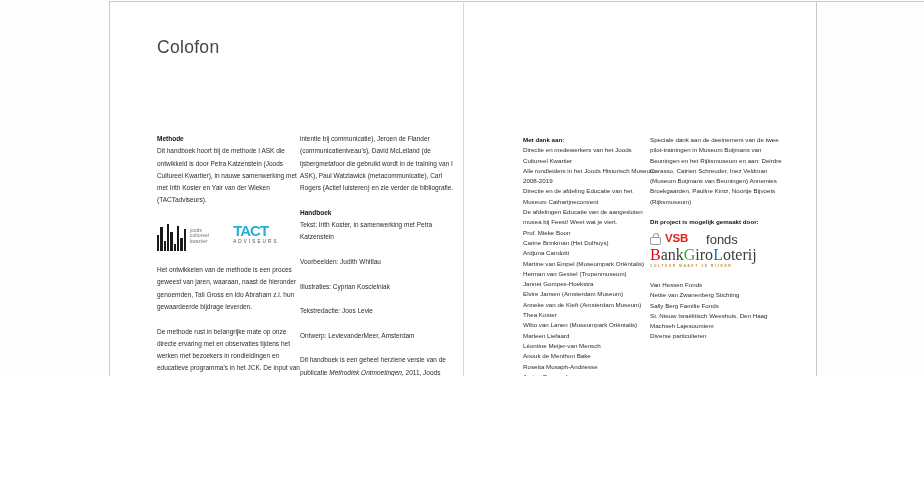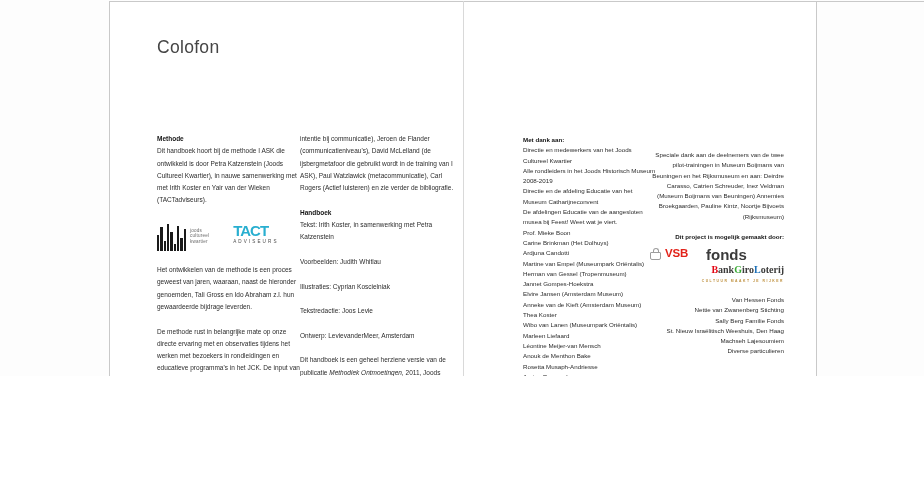--- a/index.html
+++ b/index.html
@@ -41,22 +41,22 @@
   .jck-text { margin-left:3px; font-size:4.6px; line-height:5.4px; color:#6b6b6b; letter-spacing:.2px; }
   .tact { margin-left:24px; display:flex; flex-direction:column; align-items:flex-start; }
   .tact-word { font-size:15px; font-weight:800; letter-spacing:-1px; transform:scaleY(.92); line-height:13px; }
   .tact-sub { font-size:4.6px; letter-spacing:2.1px; color:#4a4a4a; margin-top:-1px; }
 
   
   .vsb-row { display:flex; align-items:center; margin:2px 0 3px 0; height:15px; }
   .bag { position:relative; width:11px; height:8px; border:1.5px solid #9d9d9d; border-radius:1px 1px 2px 2px; margin:4px 4px 0 0; box-sizing:border-box; }
   .bag-handle { position:absolute; top:-5px; left:2px; width:4px; height:4px; border:1.5px solid #9d9d9d; border-bottom:none; border-radius:3px 3px 0 0; }
   .vsb-word { font-size:11.5px; font-weight:800; letter-spacing:-.2px; line-height:1; }
-  .vsb-fonds { font-size:15px; font-weight:700; color:#3a3a3a; line-height:1;padding-left:18px; }
-  .bgl { font-family:"Liberation Serif", serif; font-size:10px; font-weight:700; line-height:10px; color:#3c3c3b; }
+  .vsb-fonds { font-size:13px; font-weight:400; color:#3a3a3a; line-height:1;padding-left:18px; }
+  .bgl { font-family:"Liberation Serif", serif; font-size:16px; font-weight:400; line-height:10px; color:#3c3c3b; }
   .bgl-tag { font-family:"Liberation Sans", sans-serif; font-size:3.4px; letter-spacing:1.5px; font-weight:700; margin:1px 0 9px 0; }
   .funds { margin-top:0; }
 
   .footer { position:absolute; top:461px; font-size:6.5px; font-weight:700; }
 </style>
 </head>
 <body>
 
 <div class="canvas">
 
@@ -143,21 +143,21 @@
         <div class="titem">Rosetta Musaph-Andriesse</div>
         <div class="titem">Janien Prummel</div>
         <div class="titem">Letty Randhuysen</div>
         <div class="titem">Mirjam Sneeuwloper (Bijbels Museum)</div>
         <div class="titem">Dineke Stam</div>
         <div class="titem">Colet van der Ven</div>
         <div class="titem">Wim van der Weiden</div>
       </div>
   </div>
 
-  <div class="tcol right-body" style="left:650px;top:150px;width:134px;text-align:right;">
+  <div class="tcol right-body" style="left:650px;top:135px;width:134px;">
     <p>Speciale dank aan de deelnemers van de twee pilot-trainingen in Museum Boijmans van Beuningen en het Rijksmuseum en aan: Deirdre Carasso, Catrien Schreuder, Inez Veldman (Museum Boijmans van Beuningen) Annemies Broekgaarden, Pauline Kintz, Noortje Bijvoets (Rijksmuseum)</p>
     <div class="h" style="margin-bottom:4px">Dit project is mogelijk gemaakt door:</div>
 
     <div class="vsb-row">
       <div class="bag">
         <div class="bag-handle"></div>
       </div>
       <span class="vsb-word" style="color:#E2231A">VSB</span>
         <span class="vsb-fonds">fonds</span>
     </div>

